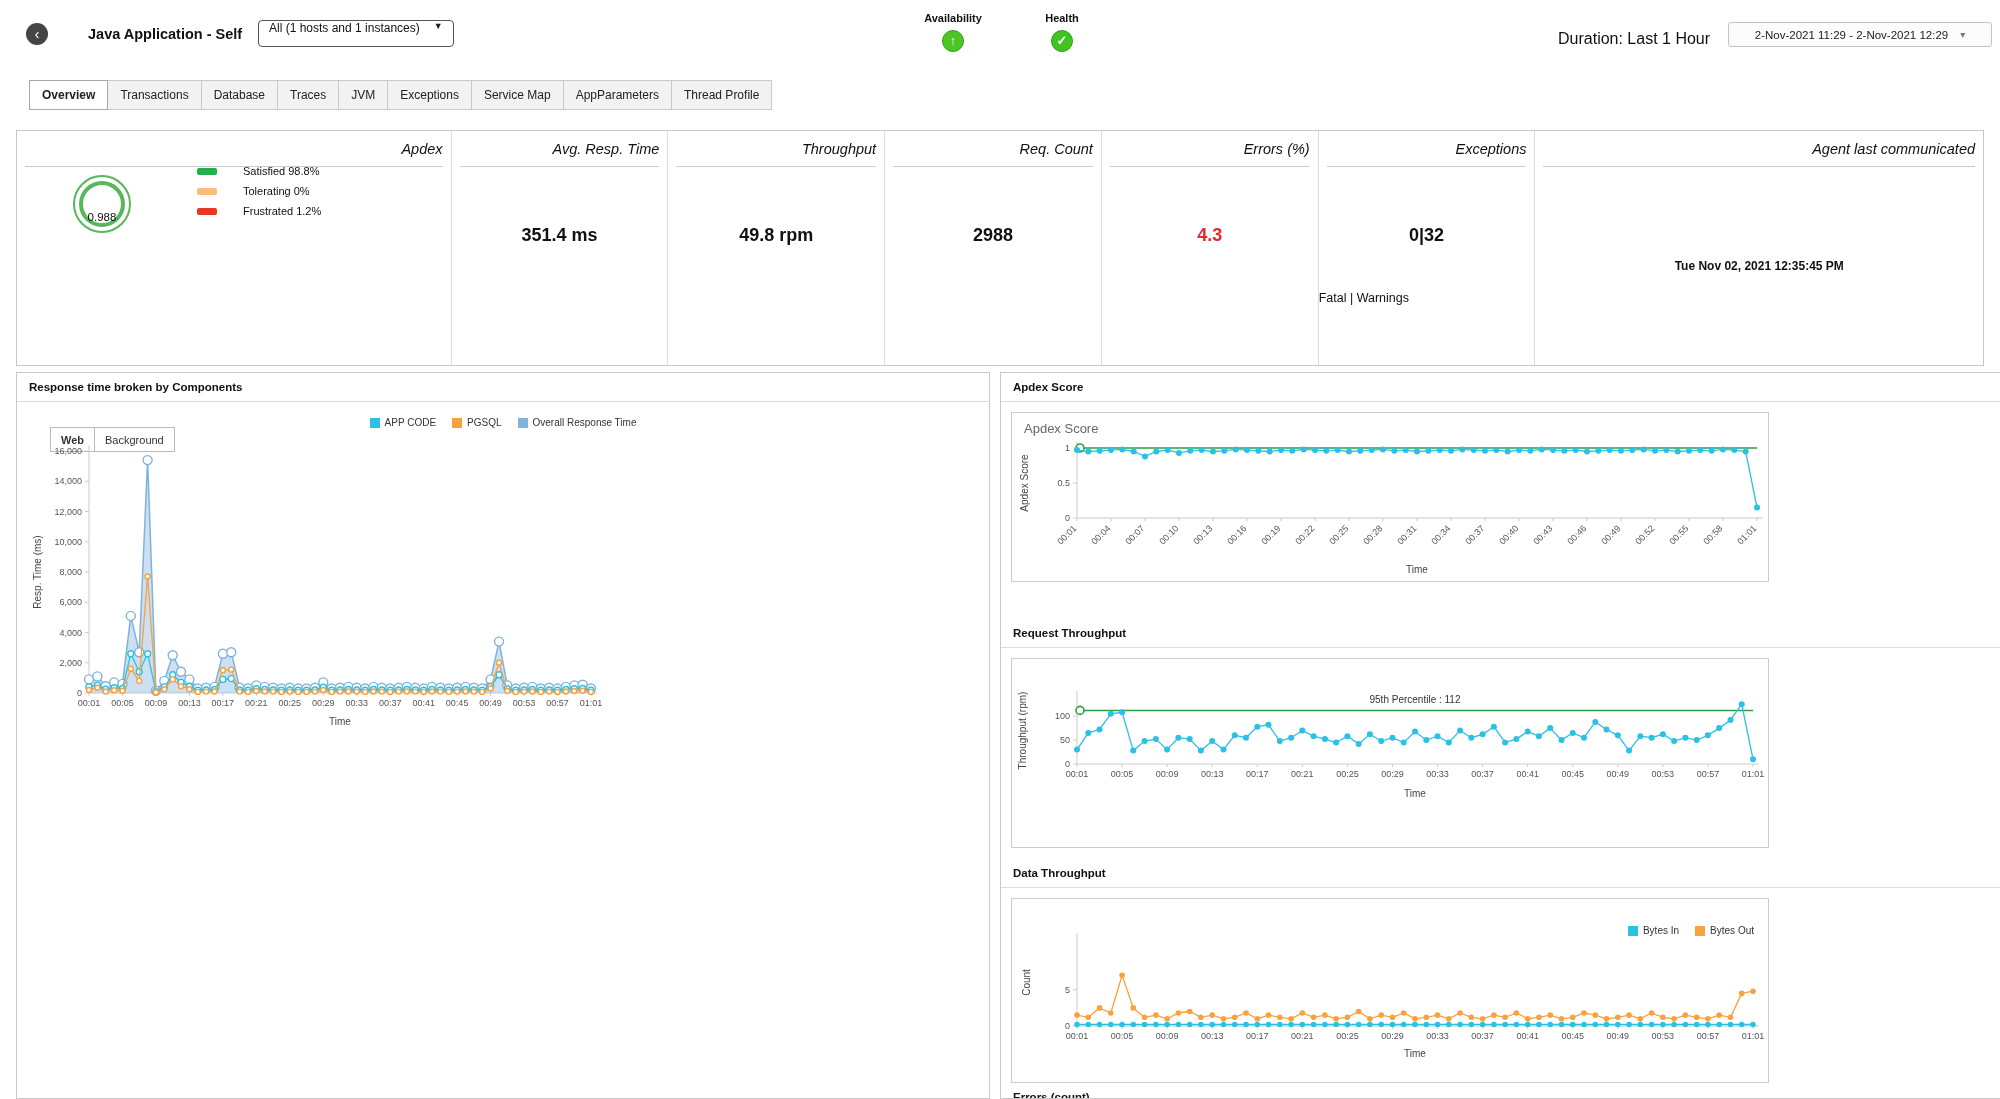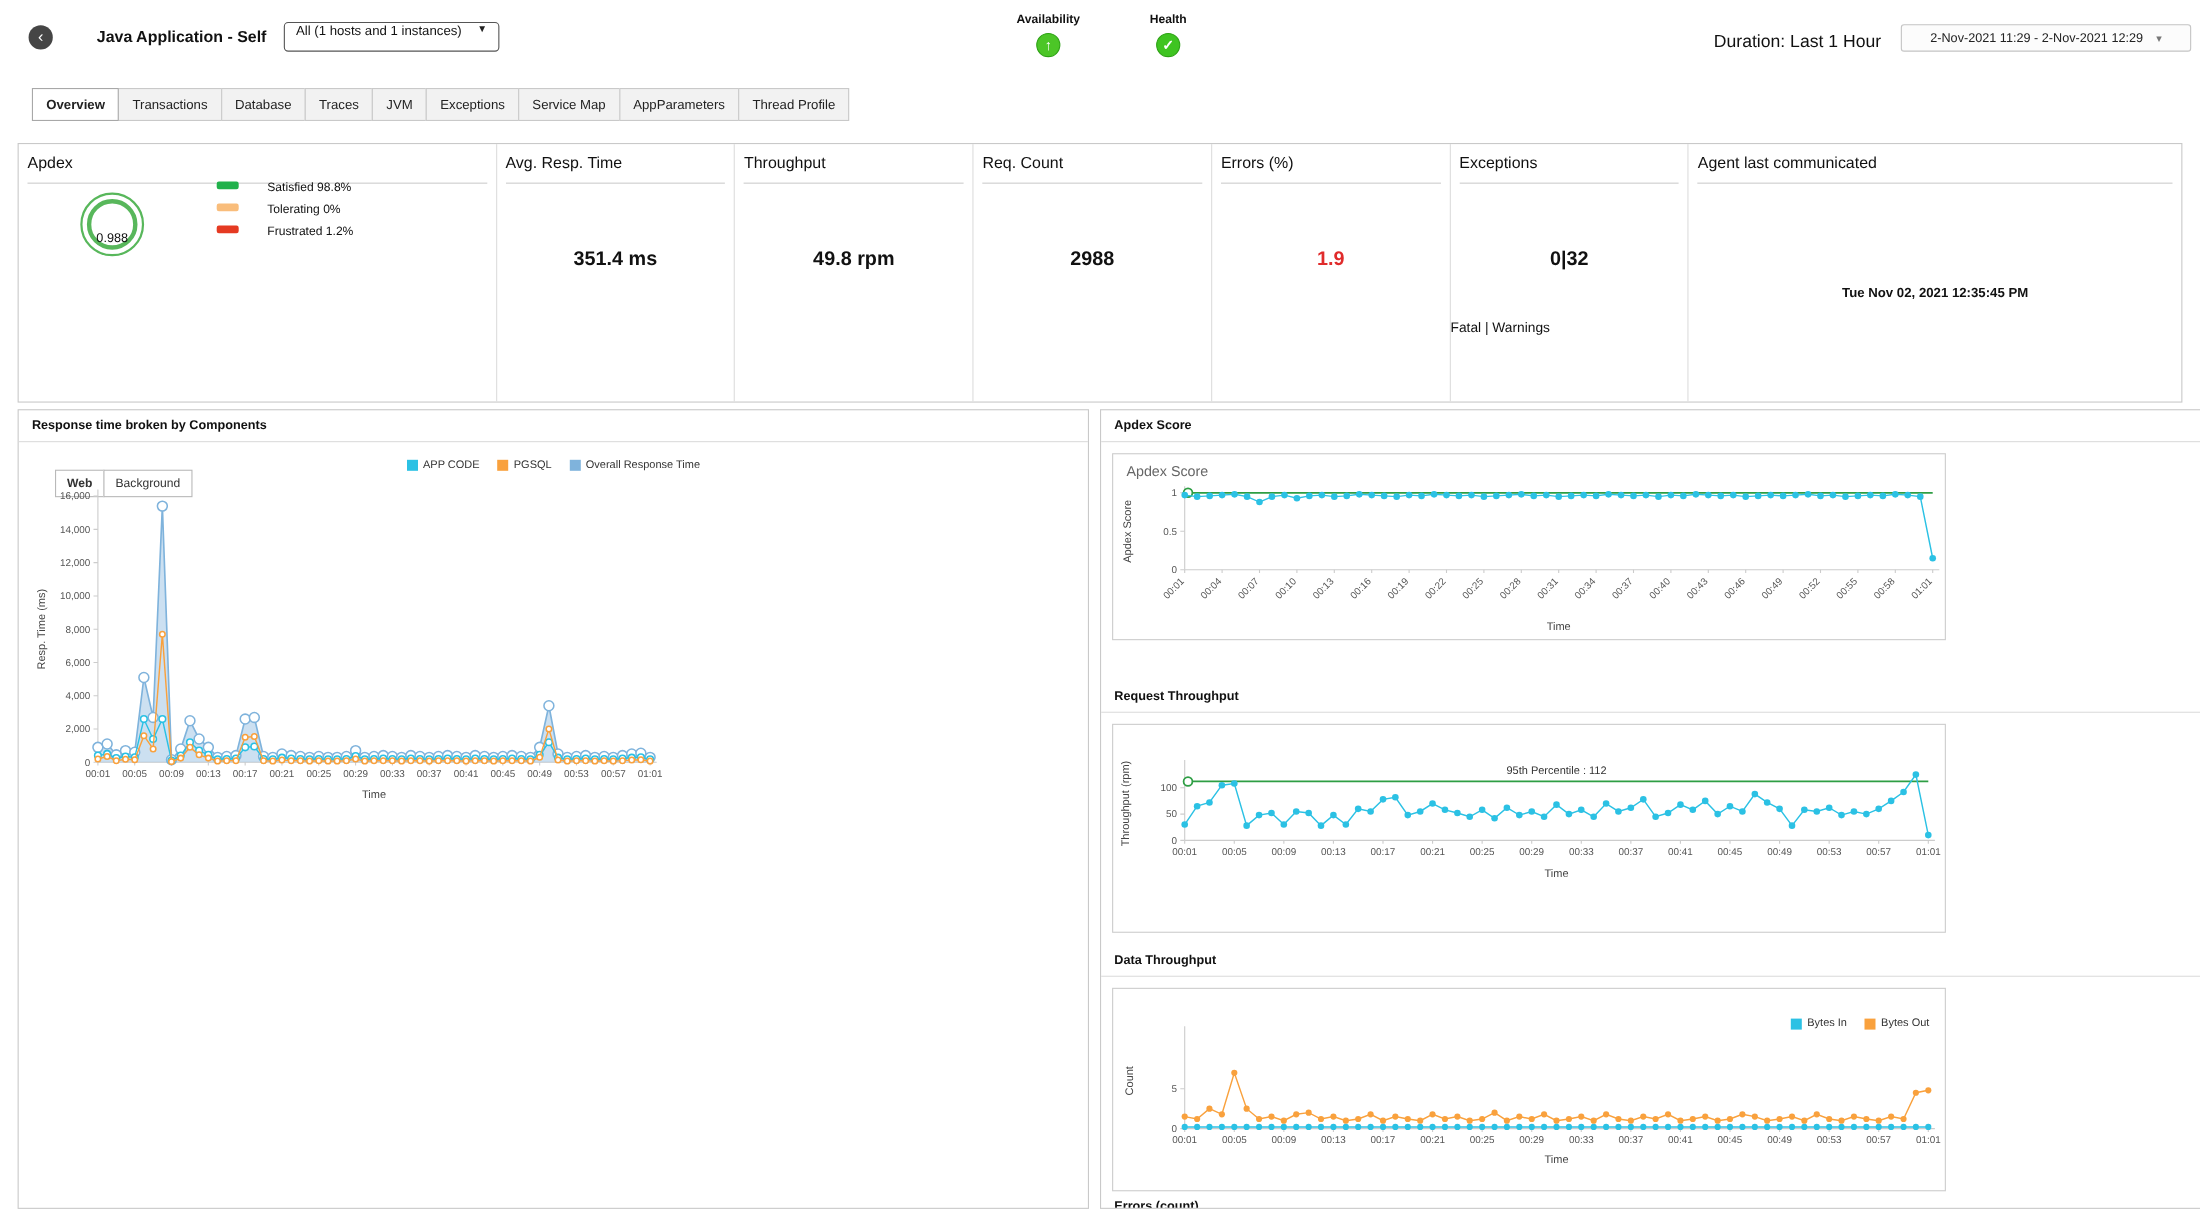--- a/index.html
+++ b/index.html
@@ -24,29 +24,29 @@
   
   .tabs {position:absolute;left:30px;top:80px;display:flex;}
   .tab {height:30px;padding:0 12px;font-size:12px;background:#f2f2f2;border:1px solid #c9c9c9;margin-left:-1px;color:#222;cursor:pointer;font-family:inherit;}
   .tab.active {background:#fff;font-weight:bold;position:relative;z-index:1;border-color:#a8a8a8;}
 
   
   .summary {position:absolute;left:16px;top:130px;width:1968px;height:236px;border:1px solid #c9c9c9;display:flex;background:#fff;}
   .card {position:relative;border-right:1px solid #ddd;height:100%;}
   .card:last-child {border-right:none;}
   .card.apdex {width:435px;} .card.w217 {width:217px;} .card.agent {width:448px;}
-  .card-header {margin:10px 8px 0;padding-bottom:9px;border-bottom:1px solid #ccc;text-align:left;font-size:14.5px;color:#111;}
+  .card-header {margin:10px 8px 0;padding-bottom:9px;border-bottom:1px solid #ccc;text-align:right;font-size:14.5px;color:#111;font-style:italic;}
   .big-value {position:absolute;top:94px;left:0;width:100%;text-align:center;font-size:18px;font-weight:bold;}
   .big-value.red {color:#e02b2b;}
   .sub-value {position:absolute;top:160px;left:0;width:100%;text-align:left;font-size:12.5px;}
   .agent-time {position:absolute;top:128px;left:0;width:100%;text-align:center;font-size:12px;font-weight:bold;}
   .gauge {position:absolute;left:56px;top:44px;width:58px;height:58px;border:2px solid #58b75b;border-radius:50%;display:flex;align-items:center;justify-content:center;}
   .gauge-inner {width:46px;height:46px;border:4px solid #58b75b;border-radius:50%;display:flex;align-items:flex-end;justify-content:center;font-size:11.5px;}
   .apdex-legend {position:absolute;left:180px;top:34px;display:flex;flex-direction:column;gap:8px;}
-  .apdex-legend .row {display:flex;gap:26px;font-size:11px;}
+  .apdex-legend .row {display:flex;align-items:center;gap:26px;font-size:11px;}
   .apdex-legend .chip {width:20px;height:7px;border-radius:2px;flex:none;}
 
   
   .left-panel {position:absolute;left:16px;top:372px;width:974px;height:727px;border:1px solid #c9c9c9;background:#fff;}
   .panel-header {height:29px;line-height:29px;padding-left:12px;font-size:11.5px;font-weight:bold;color:#111;border-bottom:1px solid #dcdcdc;}
   .toggle-group {position:absolute;left:34px;top:54px;display:flex;}
   .toggle {height:25px;padding:0 10px;font-size:11px;background:#fff;border:1px solid #b9b9b9;margin-left:-1px;cursor:pointer;font-family:inherit;color:#333;}
   .toggle.active {font-weight:bold;}
   .chart-legend {display:flex;gap:16px;align-items:center;font-size:10px;color:#333;}
   #resp-legend {position:absolute;left:0;top:44px;width:100%;justify-content:center;}
@@ -134,21 +134,21 @@
     <div class="card w217">
       <div class="card-header">Throughput</div>
       <div class="big-value">49.8 rpm</div>
     </div>
     <div class="card w217">
       <div class="card-header">Req. Count</div>
       <div class="big-value">2988</div>
     </div>
     <div class="card w217">
       <div class="card-header">Errors (%)</div>
-      <div class="big-value red">1.9</div>
+      <div class="big-value red">4.3</div>
     </div>
     <div class="card w217">
       <div class="card-header">Exceptions</div>
       <div class="big-value">0|32</div>
       <div class="sub-value">Fatal | Warnings</div>
     </div>
     <div class="card agent">
       <div class="card-header">Agent last communicated</div>
       <div class="agent-time">Tue Nov 02, 2021 12:35:45 PM</div>
     </div>

